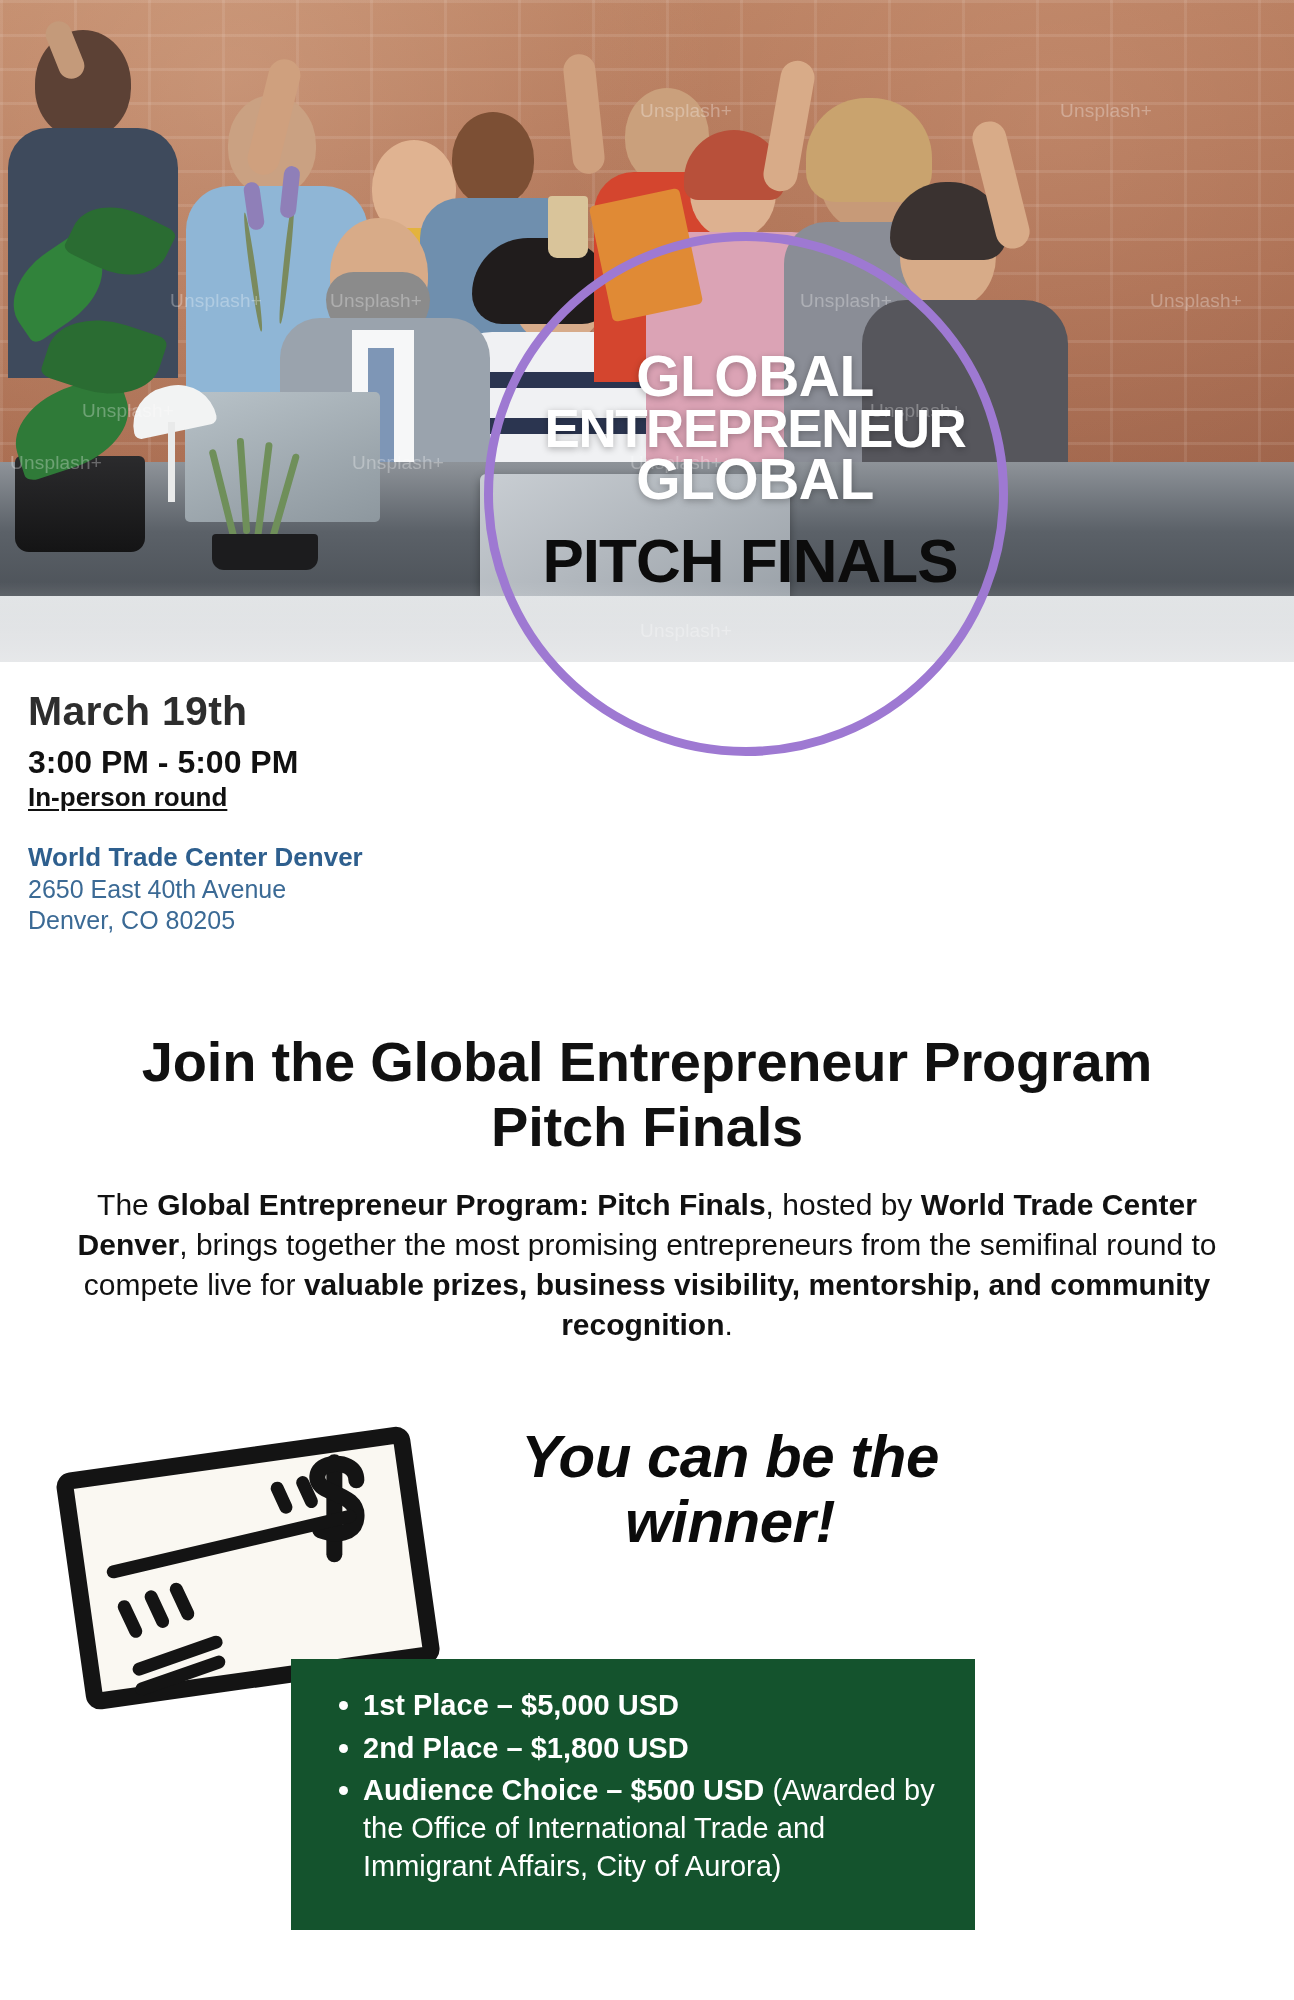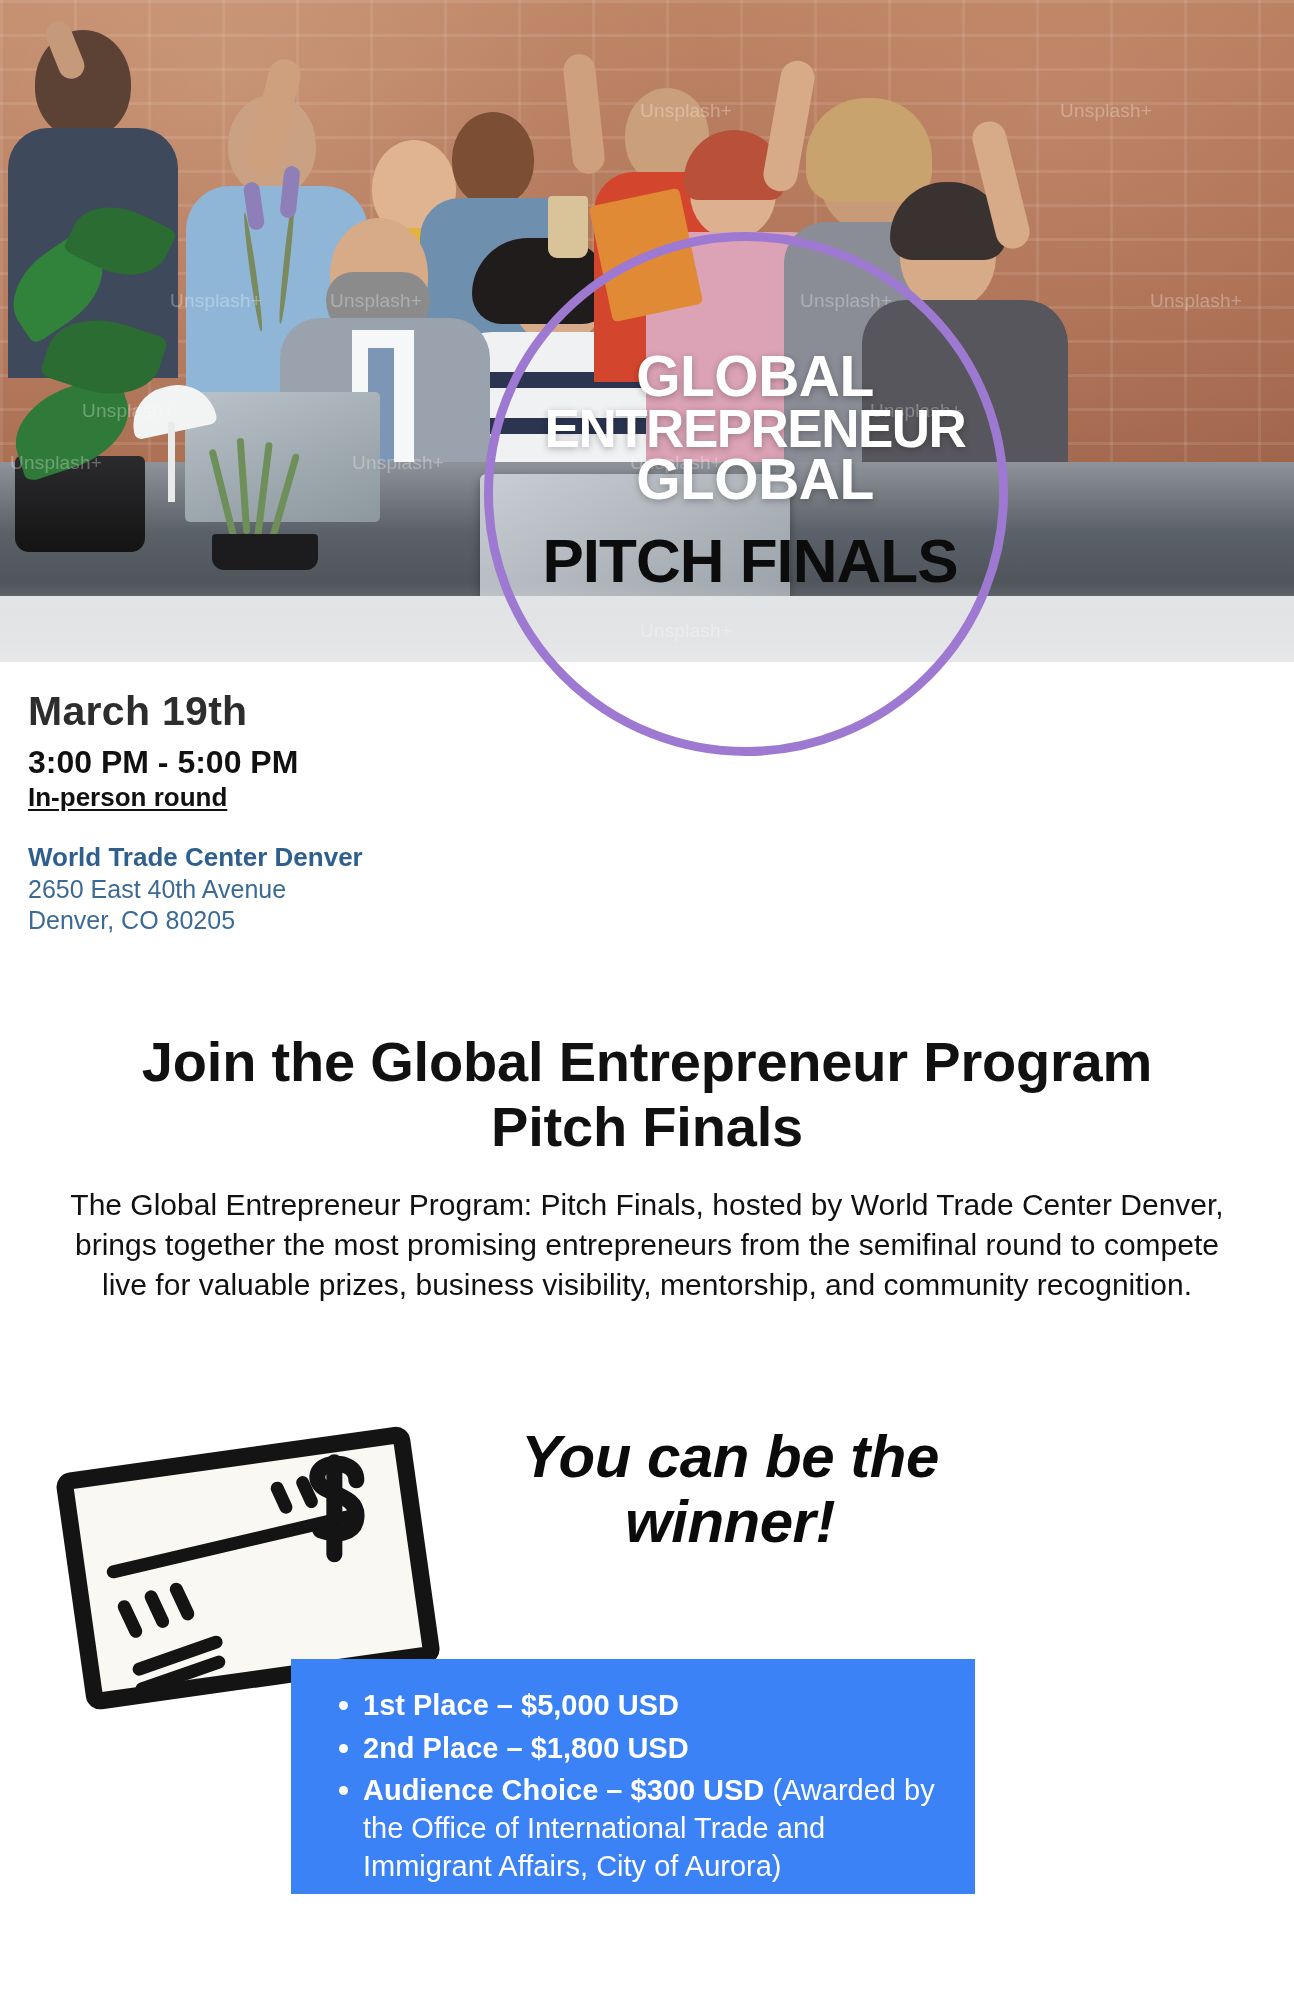--- a/index.html
+++ b/index.html
@@ -135,37 +135,37 @@
     text-align:center; color:#111;
     font-weight:bold; font-size:56px; line-height:1.16; letter-spacing:-.2px;
   }
 
   
   .body-copy{
     position:absolute; left:60px; top:1185px; width:1174px; z-index:5;
     text-align:center; color:#111;
     font-size:30px; line-height:1.33;
   }
-  .body-copy b{ font-weight:normal; }
+  .body-copy b{ font-weight:bold; }
 
   
   .ticket{ position:absolute; left:55px; top:1400px; width:400px; height:320px; z-index:4; }
 
   
   .winner{
     position:absolute; left:450px; top:1425px; width:560px; z-index:6;
     text-align:center; color:#0b0b0b;
     font-weight:bold; font-style:italic; font-size:60px; line-height:1.08;
     letter-spacing:-.5px;
   }
 
   
   .prizebox{
-    position:absolute; left:291px; top:1659px; width:684px; height:235px;
-    background:#3b82f6; z-index:7;
+    position:absolute; left:291px; top:1659px; width:684px; height:271px;
+    background:#14532d; z-index:7;
     padding:28px 26px 24px 26px;
   }
   .prizebox ul{ list-style:none; margin:0; padding:0; }
   .prizebox li{
     position:relative; padding-left:46px; color:#ffffff;
     font-size:29px; line-height:1.30; margin-bottom:5px;
   }
   .prizebox li b{ font-weight:bold; }
   .prizebox li .bullet{
     position:absolute; left:22px; top:14px; width:9px; height:9px;
@@ -337,18 +337,18 @@
       <li>
         <span class="bullet"></span>
         <b>1st Place – $5,000 USD</b><span class="note"></span>
       </li>
       <li>
         <span class="bullet"></span>
         <b>2nd Place – $1,800 USD</b><span class="note"></span>
       </li>
       <li>
         <span class="bullet"></span>
-        <b>Audience Choice – $300 USD</b><span class="note"> (Awarded by the Office of International Trade and Immigrant Affairs, City of Aurora)</span>
+        <b>Audience Choice – $500 USD</b><span class="note"> (Awarded by the Office of International Trade and Immigrant Affairs, City of Aurora)</span>
       </li>
     </ul>
   </div>
 
 </div>
 
 </body></html>

